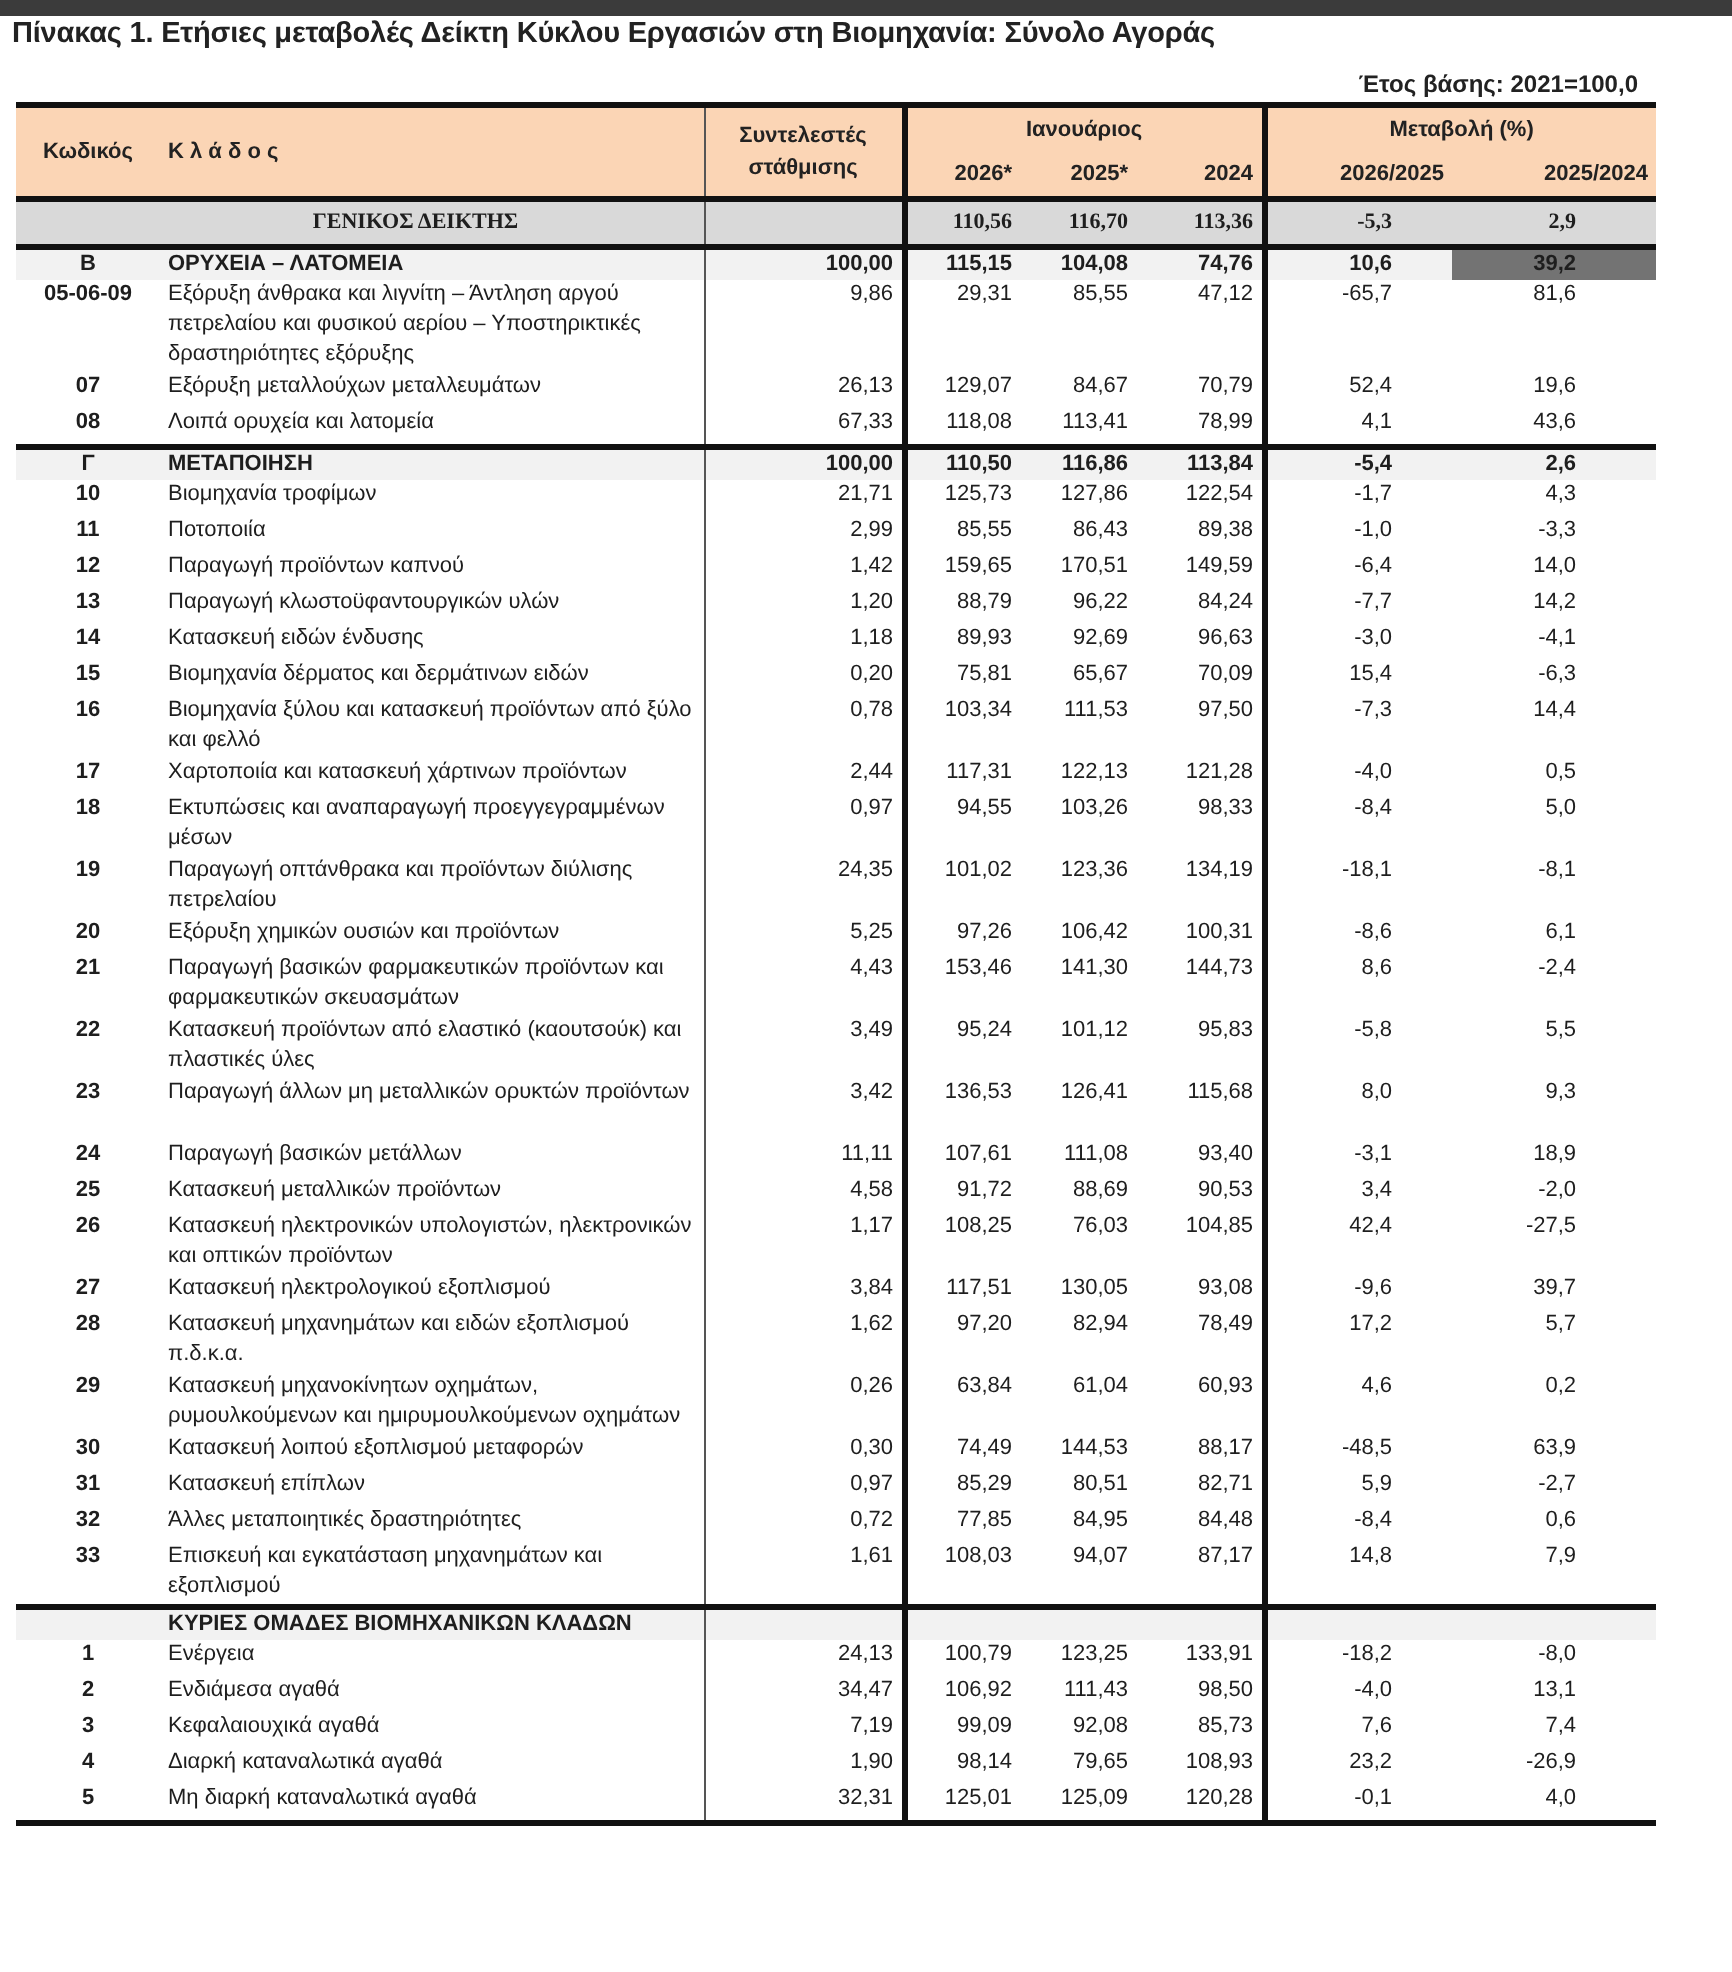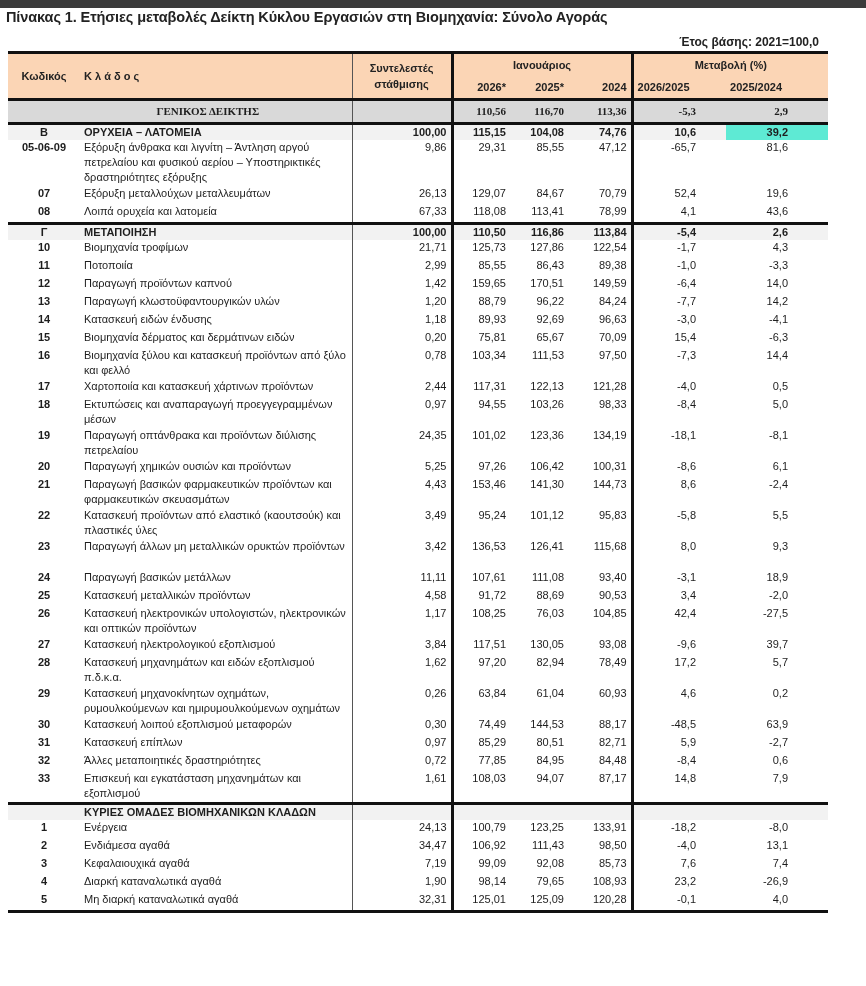--- a/index.html
+++ b/index.html
@@ -15,21 +15,21 @@
     table-layout:fixed; font-size:11px;
   }
   table.main td, table.main th { padding:0 4px; vertical-align:top; line-height:15px; }
   thead th { background:#fbd5b5; font-weight:bold; color:#222; font-size:11px; }
   thead tr.h1 th { height:22px; vertical-align:middle; }
   thead tr.h2 th { height:22px; vertical-align:middle; }
   thead { border-top:3px solid #111; border-bottom:3px solid #111; }
   .b-left { border-left:3px solid #111; }
   .thin-left { border-left:1px solid #555; }
   .num { text-align:right; }
-  .ctr { text-align:left; }
+  .ctr { text-align:right; }
   .code { text-align:center; font-weight:bold; }
   tr.grey td { background:#d9d9d9; font-weight:bold; height:21px; vertical-align:middle;font-family:Liberation Serif, serif; }
   tr.sec td { background:#f2f2f2; font-weight:bold; }
   tr.sec.top td { border-top:3px solid #111; }
   tr.grey td.gap, tr.sec td.gap { background:#ffffff; }
   tr.r td { height:18px; }
   tr.r.tall2 td { height:31px; }
   tr.r.tall3 td { height:46px; }
   tr.last td { border-bottom:3px solid #111; }
 </style>
@@ -83,21 +83,21 @@
     </tr>
 
     <tr class="sec top">
       <td class="code">Β</td>
       <td>ΟΡΥΧΕΙΑ – ΛΑΤΟΜΕΙΑ</td>
       <td class="num thin-left">100,00</td>
       <td class="b-left num">115,15</td>
       <td class="num">104,08</td>
       <td class="num">74,76</td>
       <td class="b-left num" style="padding-right:30px">10,6</td>
-      <td class="num gap" style="padding-right:40px;background:#5eead4">39,2</td>
+      <td class="num gap" style="padding-right:40px;background:#737373">39,2</td>
     </tr>
   </tbody>
   <tbody id="mining-body">
       <tr class="r tall3">
         <td class="code">05-06-09</td>
         <td>Εξόρυξη άνθρακα και λιγνίτη – Άντληση αργού πετρελαίου και φυσικού αερίου – Υποστηρικτικές δραστηριότητες εξόρυξης</td>
         <td class="num thin-left">9,86</td>
         <td class="b-left num">29,31</td>
         <td class="num">85,55</td>
         <td class="num">47,12</td>
@@ -233,21 +233,21 @@
         <td>Παραγωγή οπτάνθρακα και προϊόντων διύλισης πετρελαίου</td>
         <td class="num thin-left">24,35</td>
         <td class="b-left num">101,02</td>
         <td class="num">123,36</td>
         <td class="num">134,19</td>
         <td class="b-left num" style="padding-right:30px">-18,1</td>
         <td class="num" style="padding-right:40px">-8,1</td>
       </tr>
       <tr class="r ">
         <td class="code">20</td>
-        <td>Παραγωγή χημικών ουσιών και προϊόντων</td>
+        <td>Εξόρυξη χημικών ουσιών και προϊόντων</td>
         <td class="num thin-left">5,25</td>
         <td class="b-left num">97,26</td>
         <td class="num">106,42</td>
         <td class="num">100,31</td>
         <td class="b-left num" style="padding-right:30px">-8,6</td>
         <td class="num" style="padding-right:40px">6,1</td>
       </tr>
       <tr class="r tall2">
         <td class="code">21</td>
         <td>Παραγωγή βασικών φαρμακευτικών προϊόντων και φαρμακευτικών σκευασμάτων</td>

